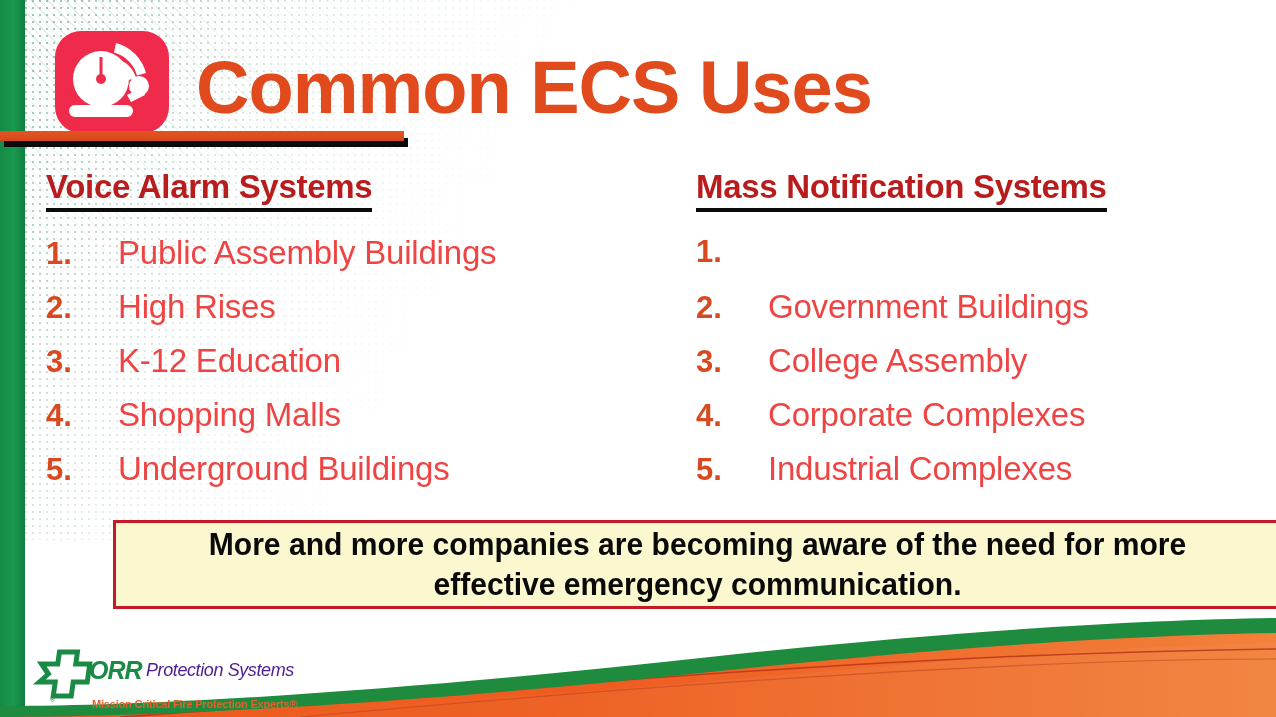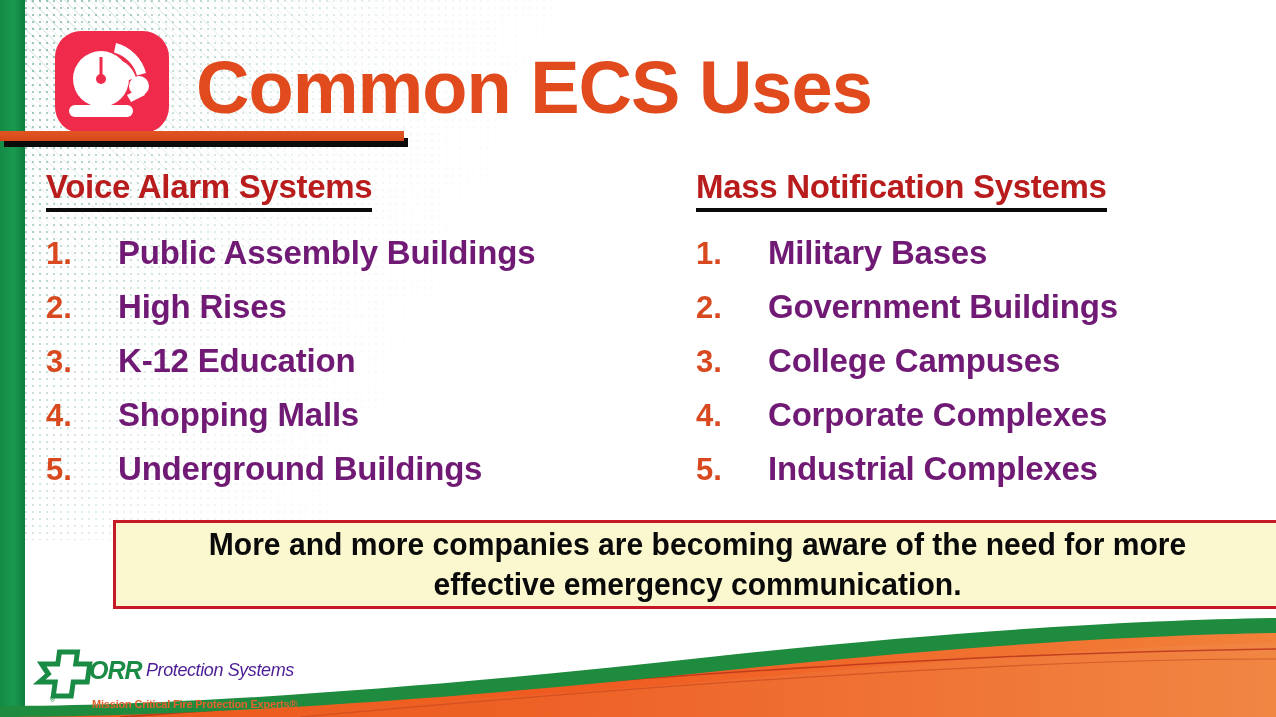--- a/index.html
+++ b/index.html
@@ -123,22 +123,22 @@
   }
   .item-num {
     width: 72px;
     flex: 0 0 72px;
     font-size: 31px;
     font-weight: bold;
     color: #D9491F;
   }
   .item-text {
     font-size: 33px;
-    font-weight: bold;
-    color: #701a75;
+    font-weight: normal;
+    color: #ef4444;
     letter-spacing: -0.2px;
     white-space: nowrap;
   }
 
   
   .callout {
     position: absolute;
     left: 76px;
     top: 520px;
     width: 1169px;
@@ -271,29 +271,28 @@
         <span class="item-text">Underground Buildings</span>
       </li>
     </ul>
   </div>
 
   <div class="column col-right">
     <div class="col-heading">Mass Notification Systems</div>
     <ul class="list">
       <li class="list-item">
         <span class="item-num">1.</span>
-        <span class="item-text">Military Bases</span>
       </li>
       <li class="list-item">
         <span class="item-num">2.</span>
         <span class="item-text">Government Buildings</span>
       </li>
       <li class="list-item">
         <span class="item-num">3.</span>
-        <span class="item-text">College Campuses</span>
+        <span class="item-text">College Assembly</span>
       </li>
       <li class="list-item">
         <span class="item-num">4.</span>
         <span class="item-text">Corporate Complexes</span>
       </li>
       <li class="list-item">
         <span class="item-num">5.</span>
         <span class="item-text">Industrial Complexes</span>
       </li>
     </ul>

